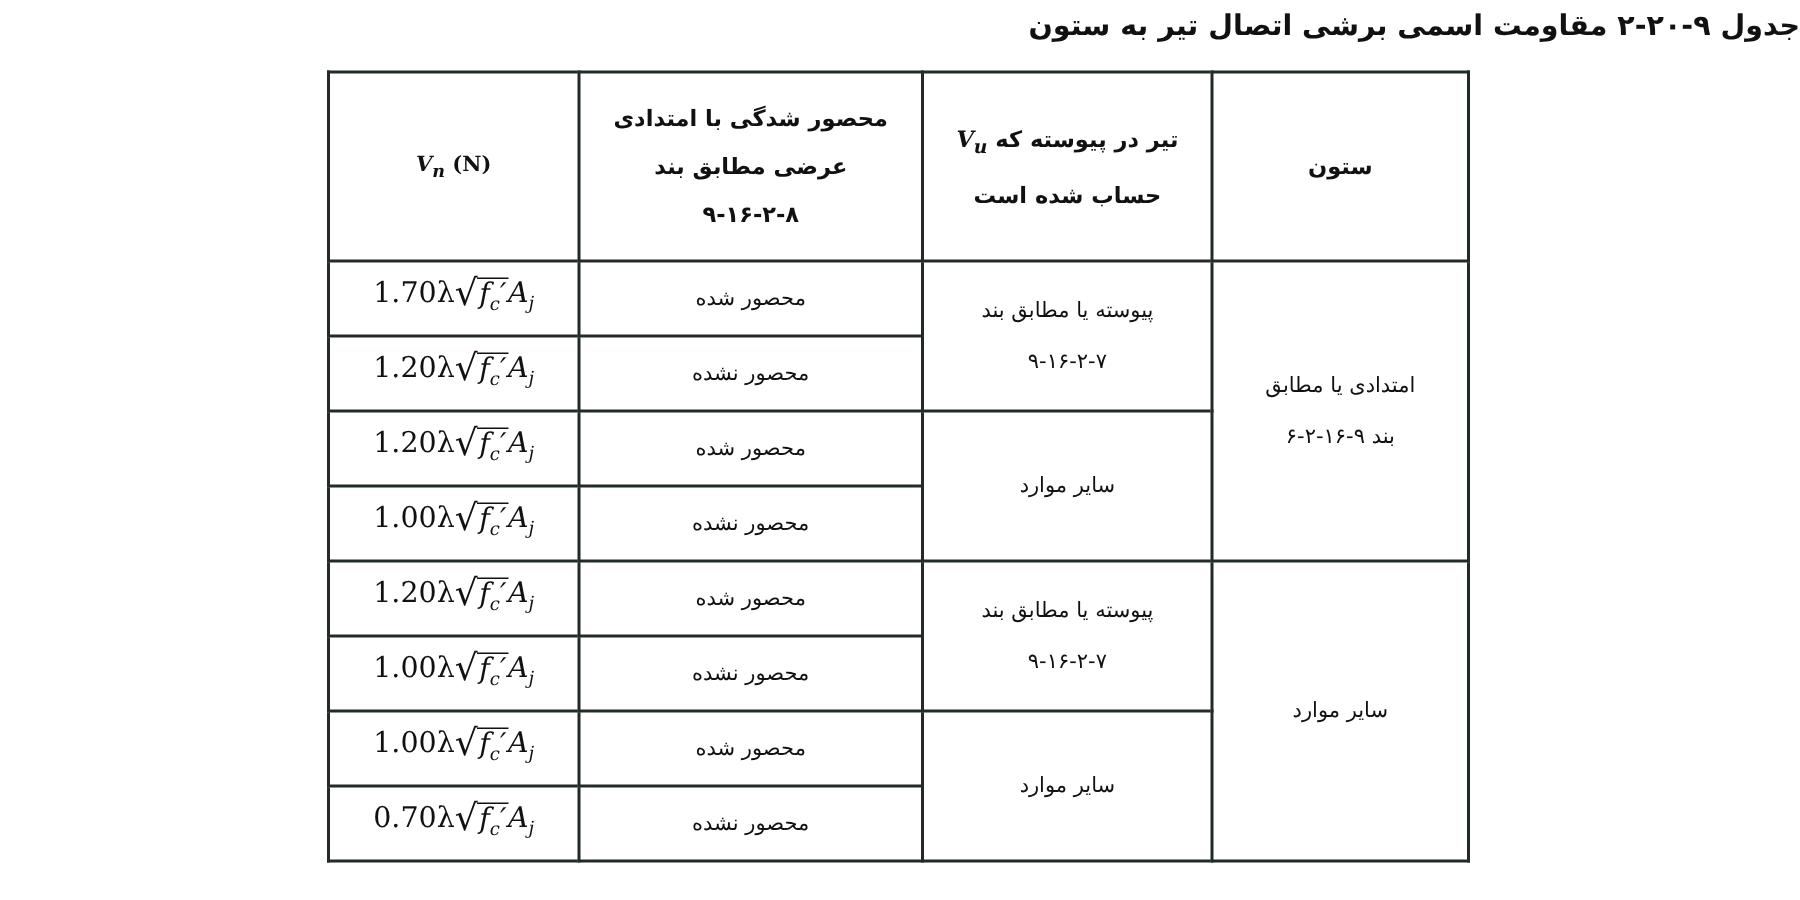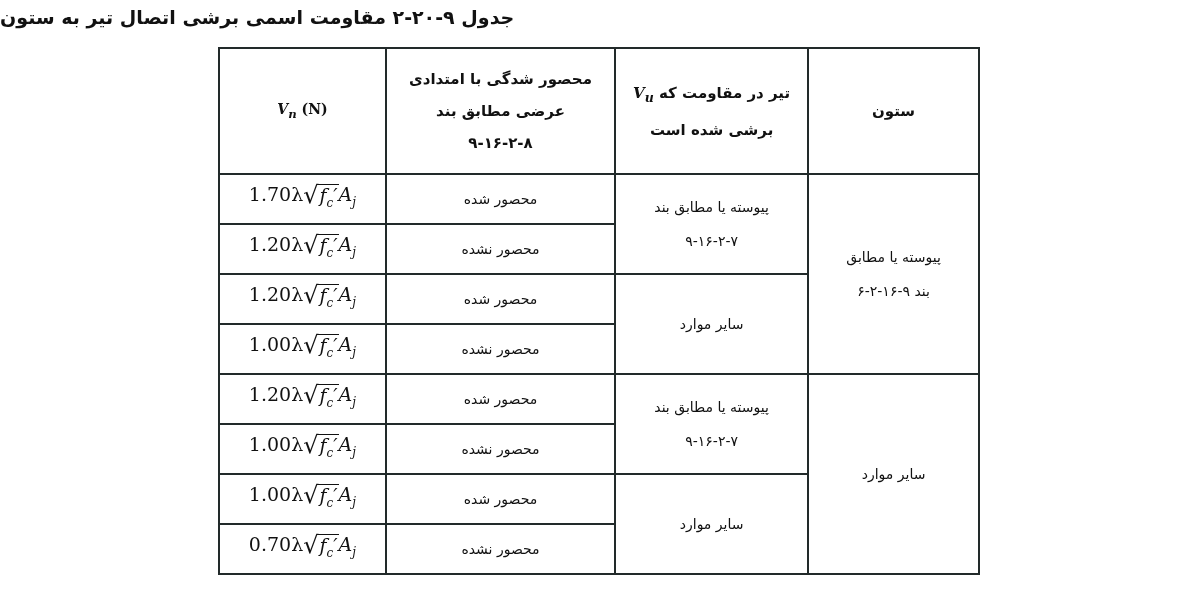--- a/index.html
+++ b/index.html
@@ -13,21 +13,21 @@
     body {
       position: relative;
       font-family: "DejaVu Sans", sans-serif;
       color: #111111;
     }
     .title {
       position: absolute;
       top: 2px;
       left: 0;
       width: 1200px;
-      text-align: left;
+      text-align: right;
       direction: rtl;
       font-family: "DejaVu Sans", sans-serif;
       font-weight: bold;
       font-size: 19px;
       line-height: 30px;
     }
     table.spec {
       position: absolute;
       left: 218px;
       top: 47px;
@@ -118,40 +118,40 @@
     <col class="col-confine">
     <col class="col-vn">
   </colgroup>
   <thead>
     <tr>
       <th>
         <span class="cell-text">ستون</span>
       </th>
       <th>
         <div class="cell-text">
-          <span>تیر در مقاومت که</span>
+          <span>تیر در پیوسته که</span>
           <span class="vu-sym">V<sub>u</sub></span>
         </div>
-        <div class="cell-text">برشی شده است</div>
+        <div class="cell-text">حساب شده است</div>
       </th>
       <th>
         <div class="cell-text">محصور شدگی با امتدادی</div>
         <div class="cell-text">عرضی مطابق بند</div>
         <div class="cell-text">۹-۱۶-۲-۸</div>
       </th>
       <th>
         <span class="vn-header"><i>V<sub>n</sub></i> <span>(N)</span></span>
       </th>
     </tr>
   </thead>
   <tbody>
 
     <tr>
       <td rowspan="4" class="col-column-cell">
-        <div class="cell-text">پیوسته یا مطابق</div>
+        <div class="cell-text">امتدادی یا مطابق</div>
         <div class="cell-text">بند ۹-۱۶-۲-۶</div>
       </td>
       <td rowspan="2" class="col-beam-cell">
         <div class="cell-text">پیوسته یا مطابق بند</div>
         <div class="cell-text">۹-۱۶-۲-۷</div>
       </td>
       <td><span class="cell-text">محصور شده</span></td>
       <td>
         <span class="formula"><span class="coef">1.70</span><span class="lam">λ</span><span class="radical">√</span><span class="radicand">f<sub>c</sub>′</span><span class="aj">A<sub>j</sub></span></span>
       </td>

